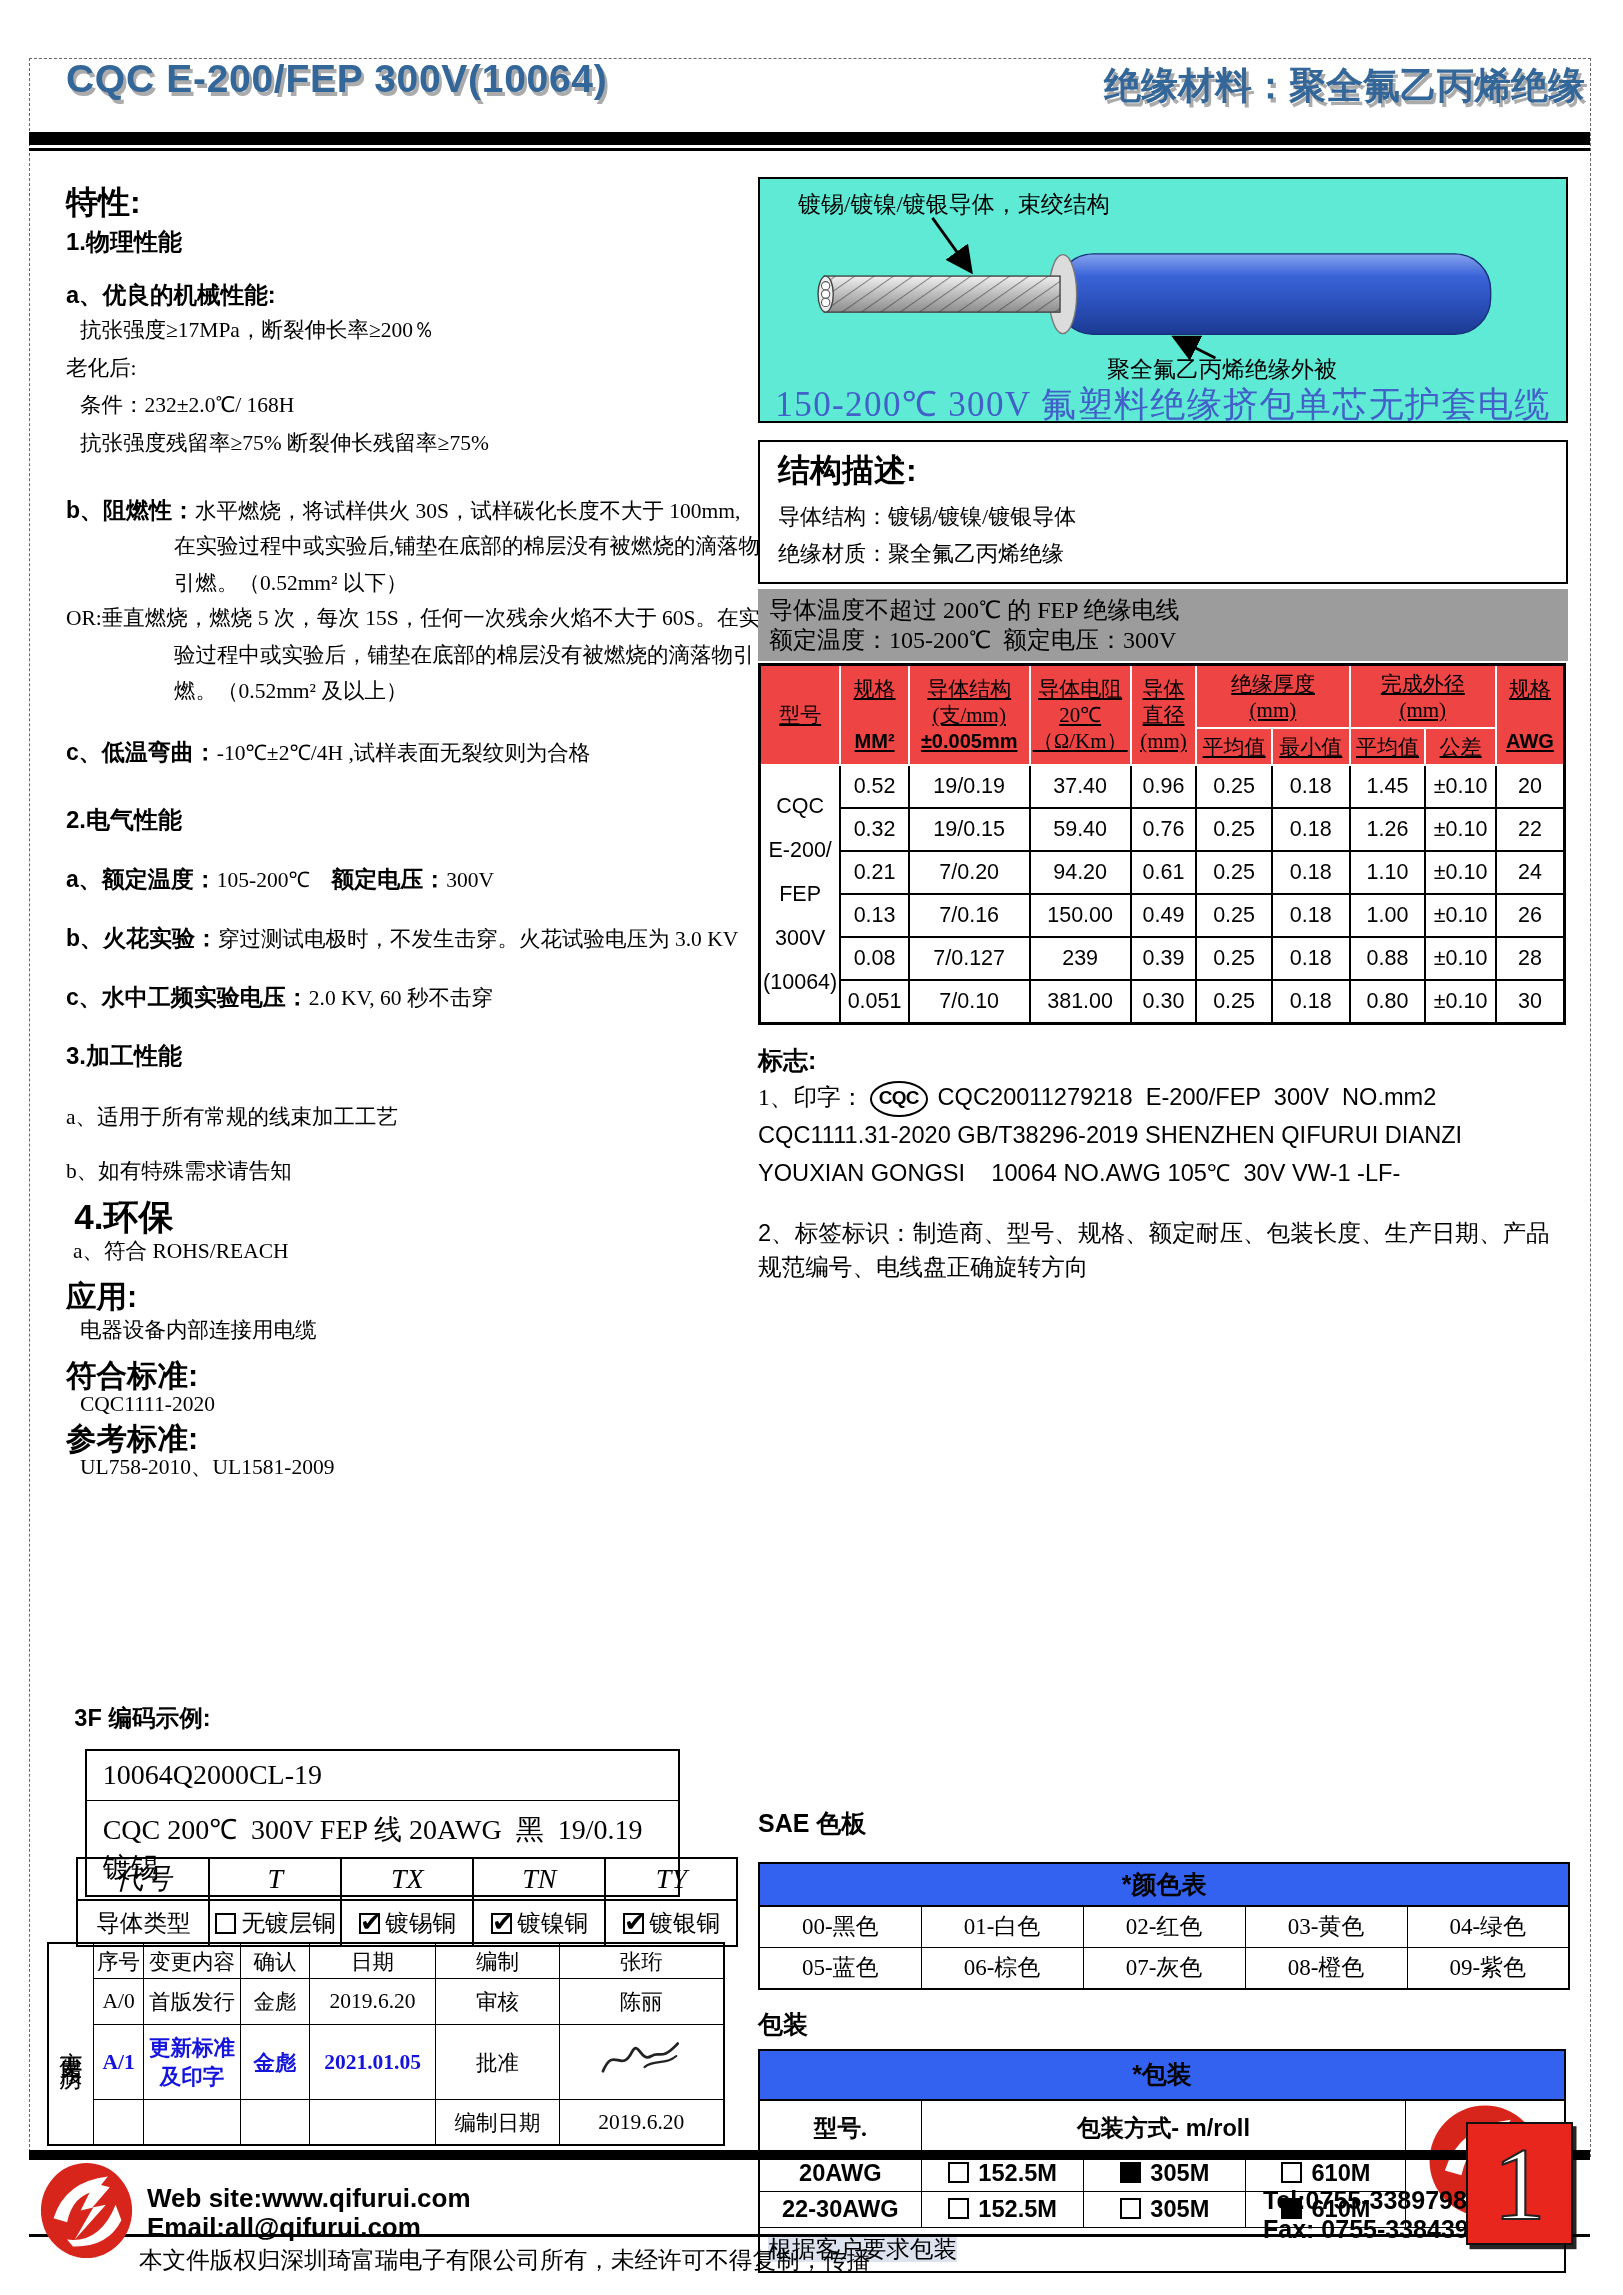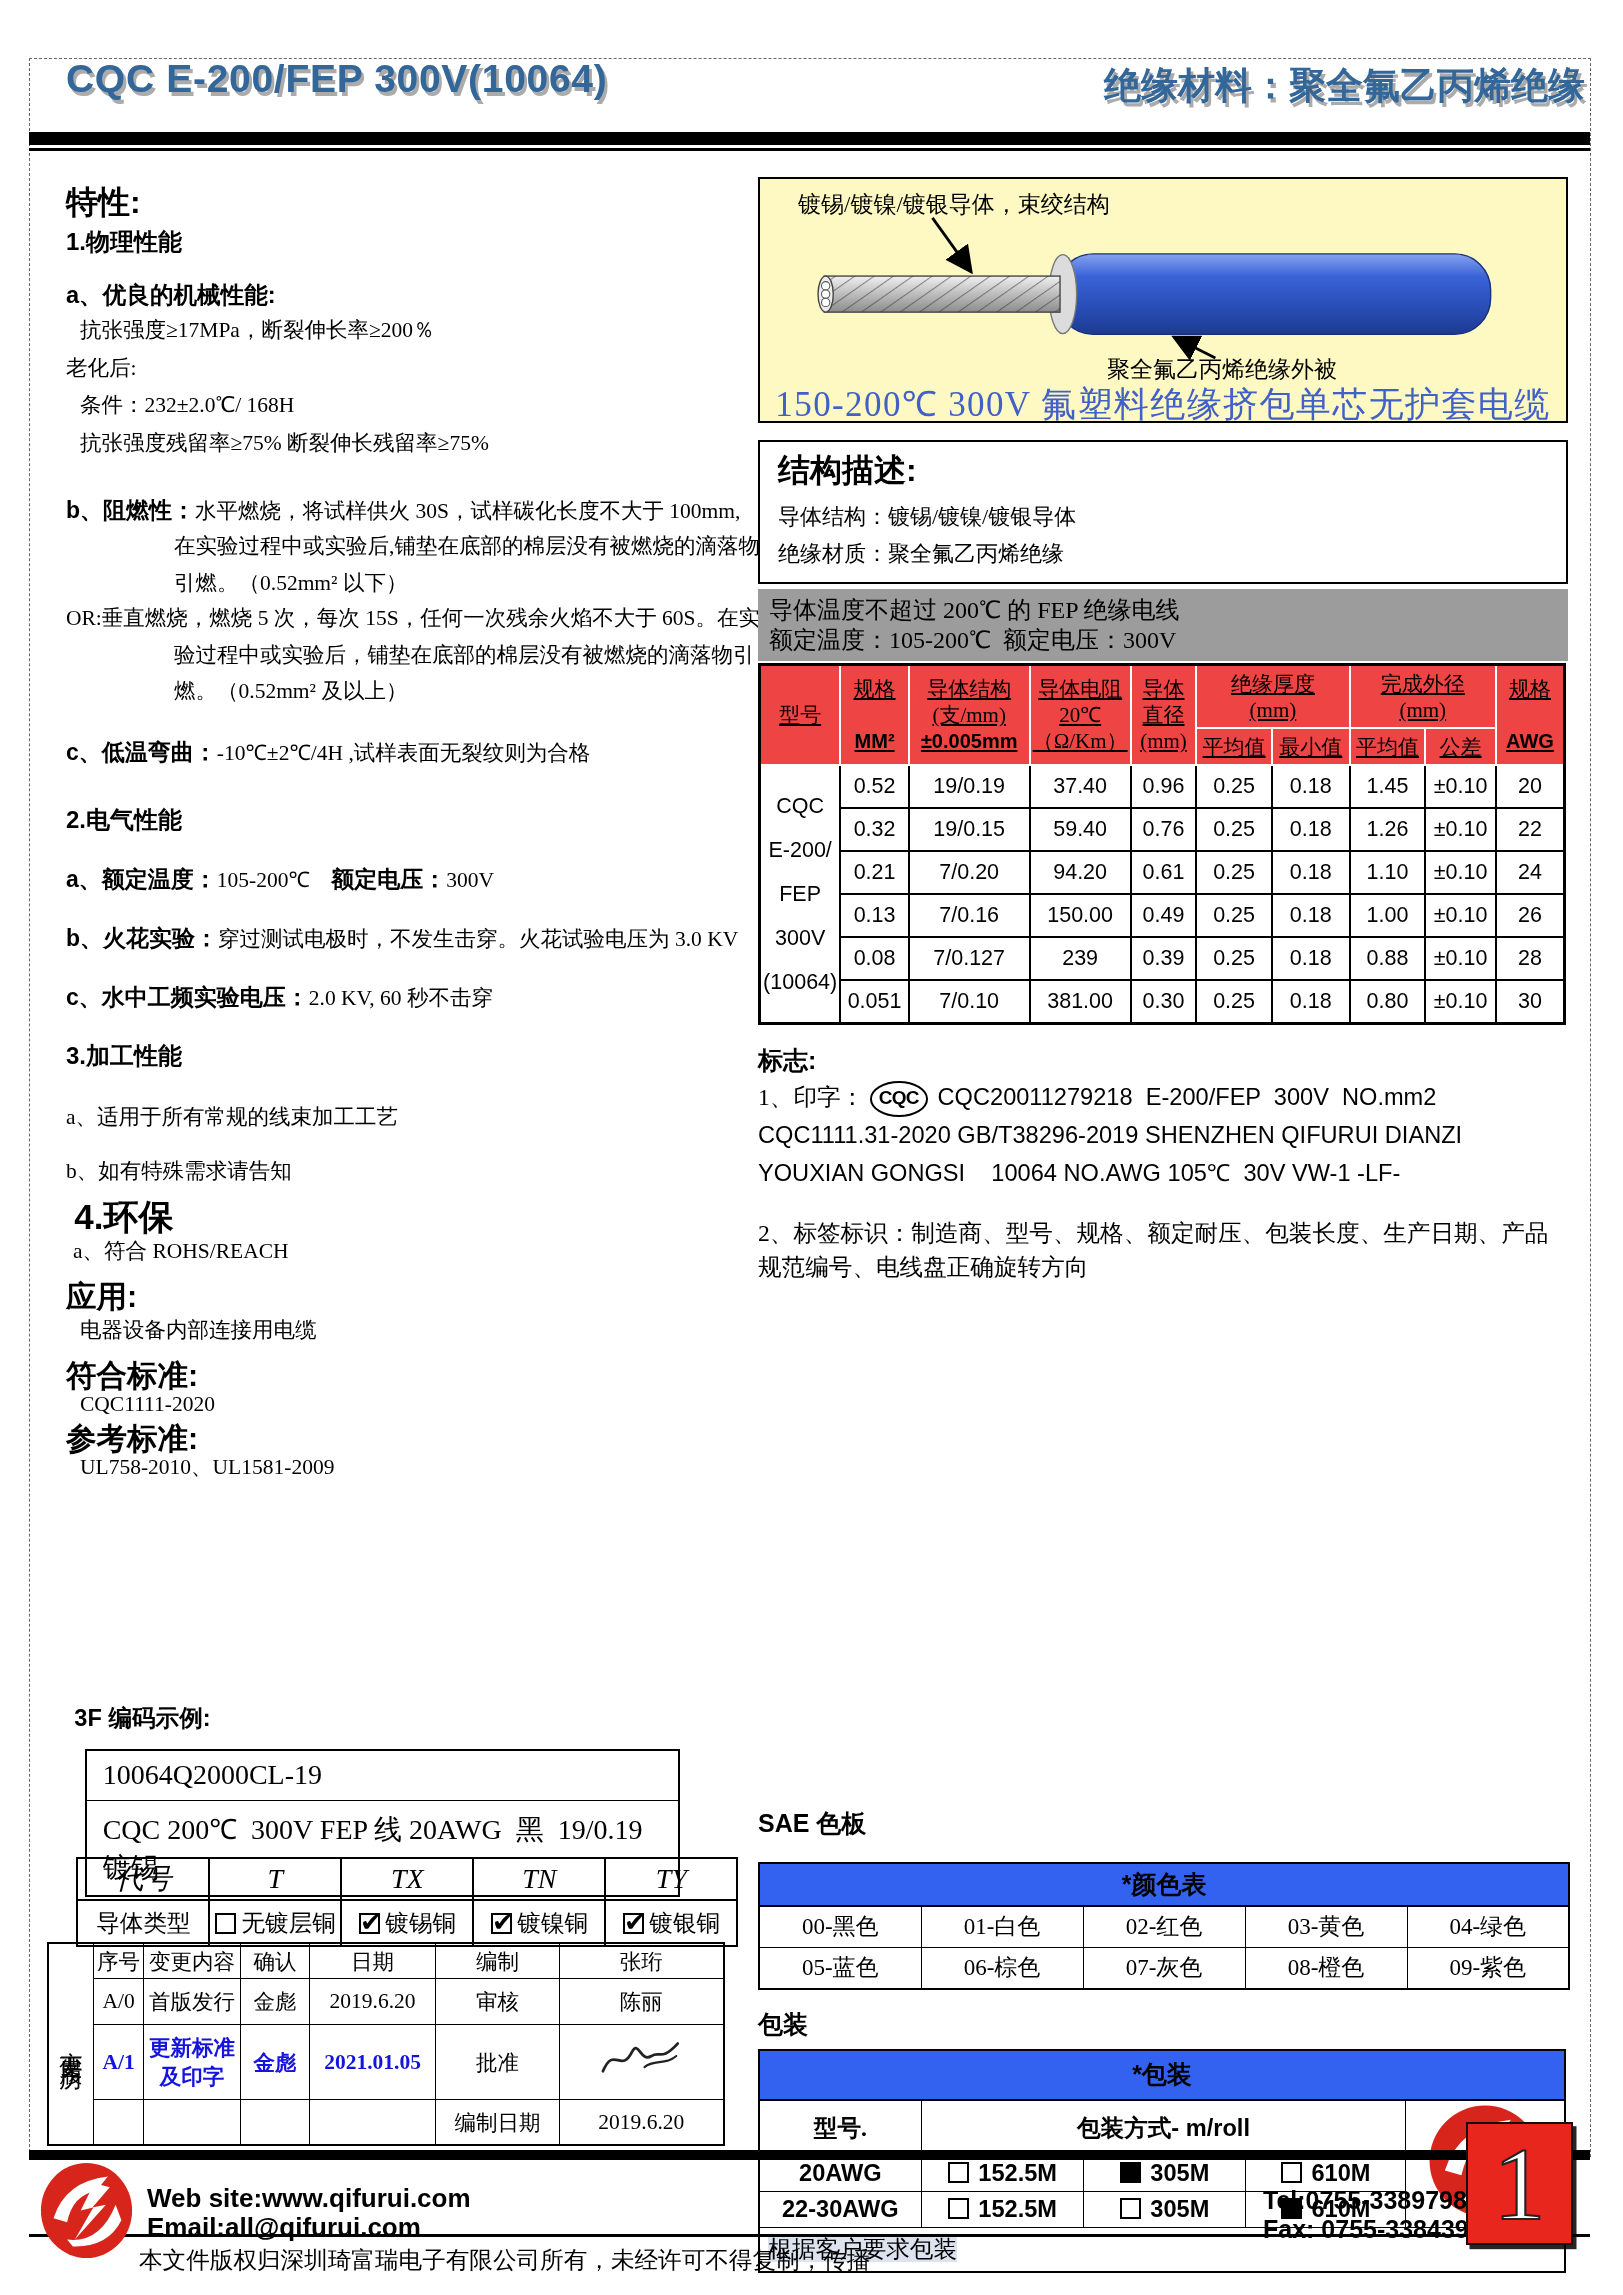--- a/index.html
+++ b/index.html
@@ -51,21 +51,21 @@
   .history td{border:1.4px solid #000;text-align:center;font-family:"Liberation Serif",serif;font-size:21.5px;}
   .history .side{writing-mode:vertical-lr;text-orientation:upright;font-size:23.6px;letter-spacing:5.6px;padding:4.2px 0;}
   .history tr.hr1 td{height:32px;}
   .history tr.hr2 td{height:43px;}
   .history tr.hr3 td{height:72px;}
   .history tr.hr4 td{height:42px;}
   .blue-txt{color:#1414dd;font-weight:bold;}
 
   
   .rightcol{position:absolute;left:758px;top:177px;width:810px;}
-  .cable-box{position:relative;height:242px;border:2.1px solid #000;background:#fef9c3;}
+  .cable-box{position:relative;height:242px;border:2.1px solid #000;background:#5eead4;}
   .cable-label-top{position:absolute;left:38px;top:9.7px;font-size:23px;font-family:"Liberation Serif",serif;}
   .cable-label-bottom{position:absolute;left:347px;top:175px;font-size:23px;font-family:"Liberation Serif",serif;}
   .cable-title{position:absolute;left:0;top:200px;width:100%;text-align:center;
                font-size:35px;color:#4161c8;font-family:"Liberation Serif",serif;letter-spacing:1.4px;white-space:nowrap;}
   .cable-svg{position:absolute;left:0;top:0;}
 
   .structure-box{margin-top:16.7px;border:2.1px solid #000;padding:7px 18px 12.5px 18px;background:#fff;}
   .structure-title{font-size:32px;font-weight:bold;margin-bottom:9.7px;}
   .structure-line{font-size:22px;font-family:"Liberation Serif",serif;margin-top:7px;}
 
@@ -80,21 +80,21 @@
   .spec td.data{border:2.1px solid #000;font-size:21.5px;height:39px;font-family:"Liberation Sans",sans-serif;}
   .spec tr.first td.data{border-top:2.8px solid #000;}
   .spec td.model{border:2.1px solid #000;font-size:21.5px;font-family:"Liberation Sans",sans-serif;line-height:2.05;}
 
   .marks{margin-top:19.4px;}
   .marks-title{font-size:25px;font-weight:bold;}
   .marks-p1{margin-top:2px;font-size:23.6px;line-height:1.6;}
   .marks-p1 .lab{font-family:"Liberation Serif",serif;}
   .cqc-mark{display:inline-block;border:2.8px solid #000;border-radius:50%;padding:0 7px 1.4px 7px;
             font-weight:bold;font-size:19px;margin:0 9.7px 0 5.6px;vertical-align:1.4px;letter-spacing:-0.7px;}
-  .marks-p2{margin-top:23.6px;font-size:23.6px;font-family:Liberation Serif, serif;line-height:1.45;}
+  .marks-p2{margin-top:23.6px;font-size:23.6px;font-family:Liberation Sans, sans-serif;line-height:1.45;}
 
   .sae-title{margin-top:522px;font-size:25px;font-weight:bold;}
   .ctable{width:808px;margin-top:22px;table-layout:fixed;border:2.1px solid #000;}
   .ctable td{text-align:center;font-size:23px;font-family:"Liberation Serif",serif;border:1.4px solid #000;height:38px;}
   .ctable td.bluehead{background:#3361f0;border:1.4px solid #fff;font-weight:bold;font-size:25px;
         font-family:"Liberation Sans",sans-serif;height:39px;}
   .ctable tr.first td{border-top:2.1px solid #000;}
 
   .pack-title{margin-top:18px;font-size:25px;font-weight:bold;}
   .ptable{width:808px;margin-top:8.3px;table-layout:fixed;border:2.1px solid #000;}

